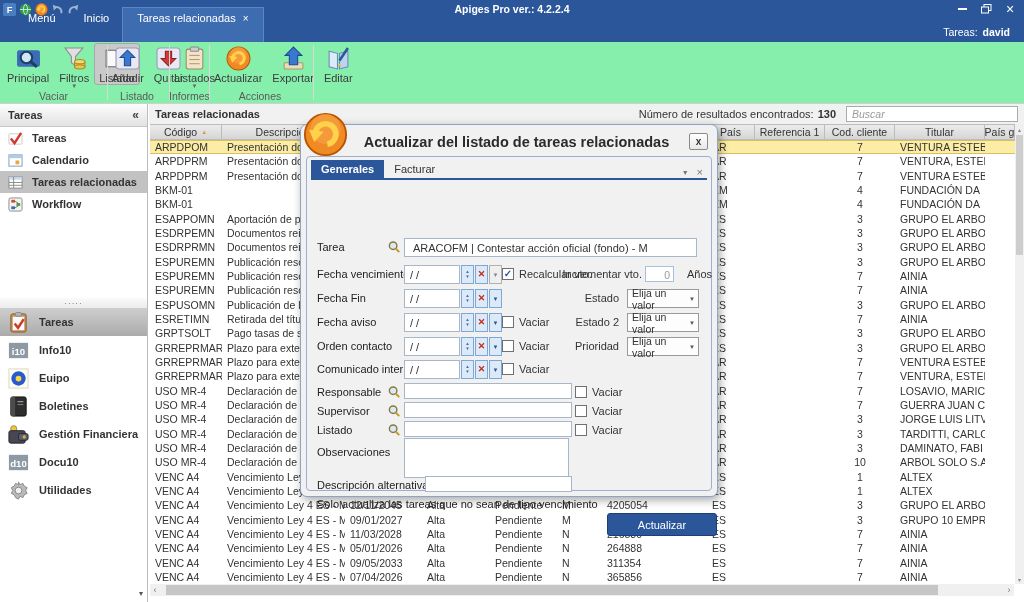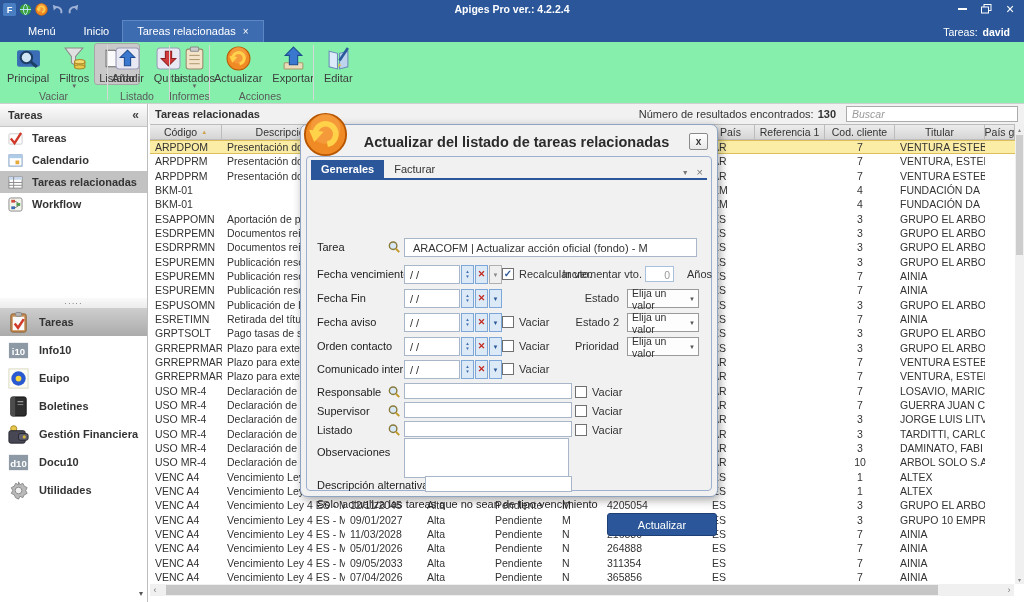--- a/index.html
+++ b/index.html
@@ -15,21 +15,21 @@
   .qat { display:flex; align-items:center; gap:3px; padding-left:3px; }
   .qat .icon { width:13px; height:13px; }
   .tb-title { position:absolute; left:0; right:0; text-align:center; font-weight:bold; font-size:10.5px; pointer-events:none; }
   .winbtns { position:absolute; right:2px; top:0; height:18px; display:flex; }
   .winbtn { width:24px; height:18px; display:flex; align-items:center; justify-content:center; color:#fff; font-size:11px; }
   .winbtn .bar { width:9px; height:2px; background:#fff; }
 
   
   .tabstrip { position:absolute; left:0; top:18px; width:1024px; height:24px; background:#2b579a;
               display:flex; align-items:flex-end; color:#fff; }
-  .rtab { padding:4px 14px 5px 14px; font-size:11px; color:#fff; display:flex; gap:7px; align-items:flex-end; }
+  .rtab { padding:4px 14px 18px 14px; font-size:11px; color:#fff; display:flex; gap:7px; align-items:flex-end; }
   .rtab.active { background:#3e6cb0; outline:1px solid #5d86c4; font-weight:normal; }
   .rtab .x { font-size:10px; }
   .userbox { position:absolute; right:14px; bottom:4px; font-size:10.5px; }
   .userbox b { margin-left:5px; }
 
   
   .ribbon { position:absolute; left:0; top:42px; width:1024px; height:62px; background:#86efac;
             border-bottom:1px solid #cfcfcf; }
   .rgroup { position:absolute; top:0; height:61px; }
   .rgroup .btnrow { display:flex; align-items:flex-start; height:47px; padding-top:2px; }
@@ -972,21 +972,21 @@
 
       <div class="frow" style="top:58px">
         <span class="flabel">Tarea</span>
         <span class="srch icon" id="srch1">
             <svg viewBox="0 0 16 16">
               <circle cx="7" cy="6.5" r="4.3" fill="#d7e8f6" stroke="#8a7a3a" stroke-width="1.6"></circle>
               <line x1="10.2" y1="10" x2="14" y2="13.8" stroke="#c09a2a" stroke-width="2.2"></line>
             </svg>
           </span>
         <span class="tinput">
-            <span>ARACOFM | Actualizar acción oficial (fondo) - M</span>
+            <span>ARACOFM | Contestar acción oficial (fondo) - M</span>
           </span>
       </div>
 
       <div class="frow" style="top:85px">
         <span class="flabel">Fecha vencimiento</span>
         <span class="dfield gray">
             <span class="dval">/ /</span>
             <span class="dbtn spin">
               <span>▲</span>
               <span>▼</span>

